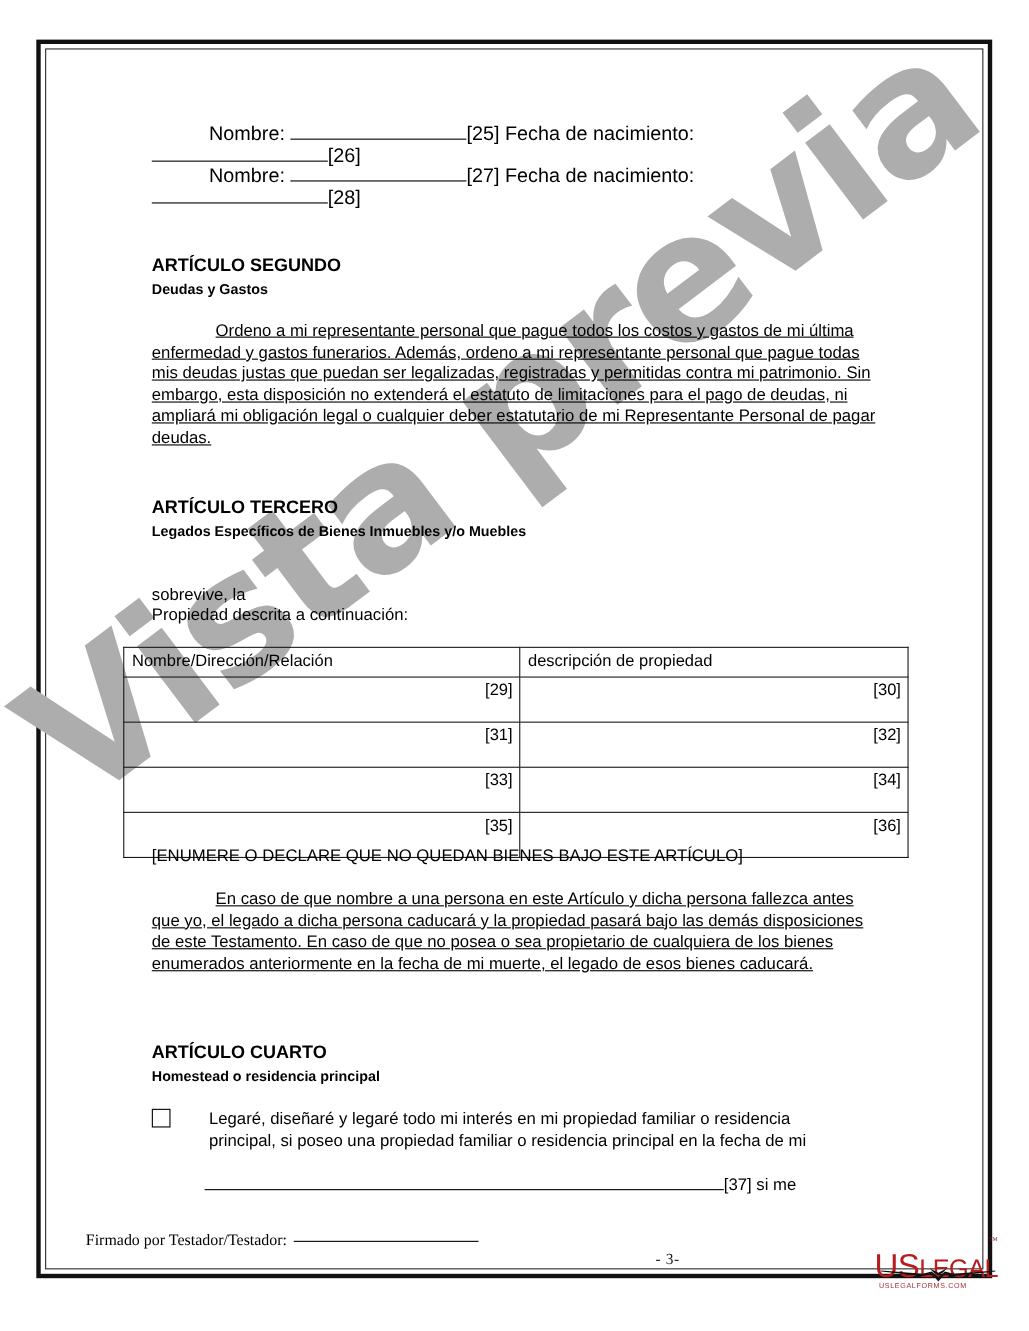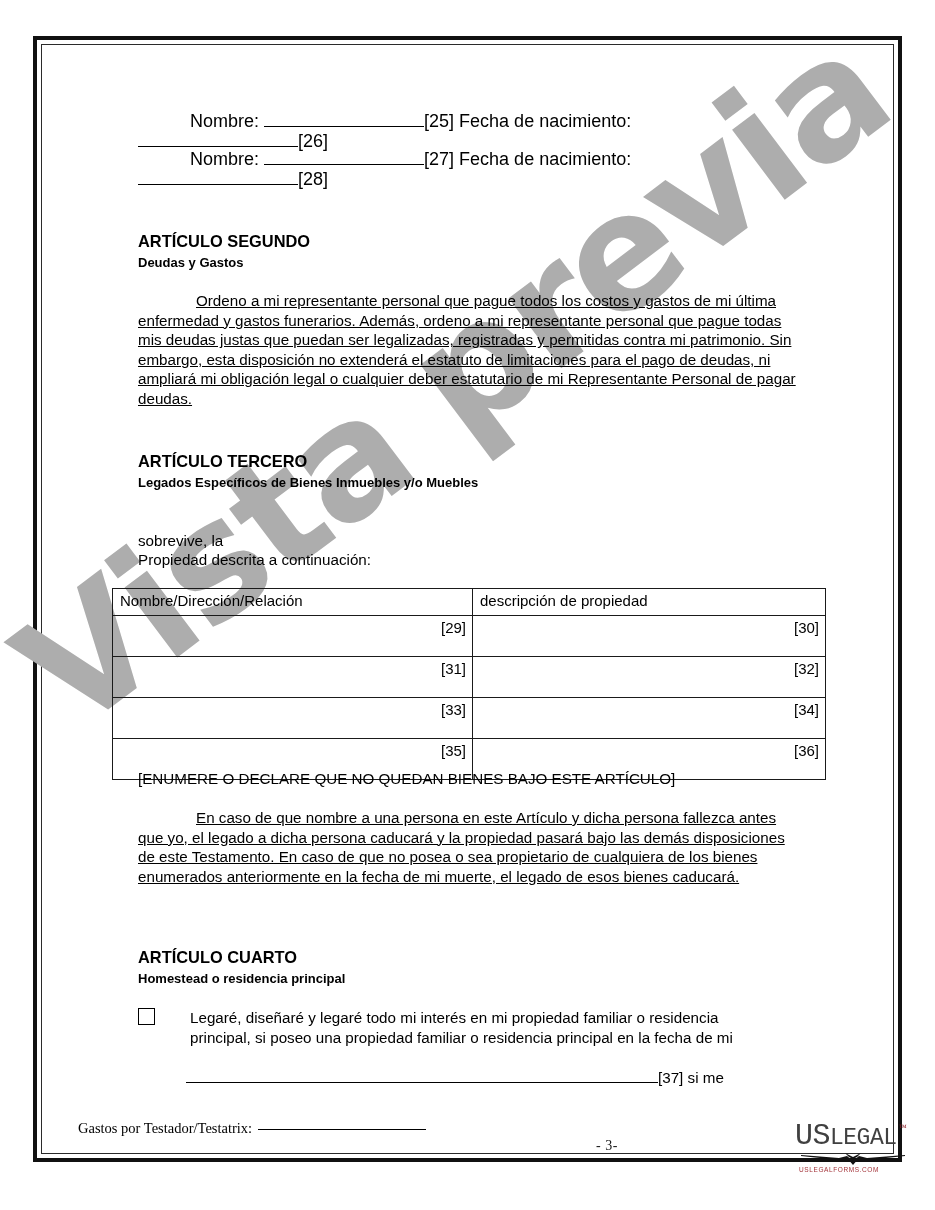--- a/index.html
+++ b/index.html
@@ -196,25 +196,25 @@
     position: absolute;
     left: 795px;
     top: 1121px;
     width: 118px;
     height: 58px;
     z-index: 3;
   }
   #uslegal-wordmark {
     position: absolute;
     left: 0;
-    top: 0;
-    font-family: Liberation Mono, monospace;
+    top: 16px;
+    font-family: Liberation Sans, sans-serif;
     font-size: 30px;
     line-height: 30px;
-    color: #404040;
+    color: #b91c1c;
     letter-spacing: -0.5px;
     white-space: nowrap;
   }
   #uslegal-wordmark .small-caps {
     font-size: 23px;
   }
   #uslegal-tm {
     position: absolute;
     left: 104px;
     top: 2px;
@@ -330,21 +330,21 @@
 
     <div class="doc-body" style="top:1008px;left:190px;width:610px;">Legaré, diseñaré y legaré todo mi interés en mi propiedad familiar o residencia</div>
     <div class="doc-body" style="top:1028px;left:190px;width:610px;">principal, si poseo una propiedad familiar o residencia principal en la fecha de mi</div>
 
     <div class="doc-body" style="top:1068px;left:186px;width:620px;white-space:nowrap;">
       <span class="uline" style="width:472px;"></span><span>[37]</span>
       <span>si me</span>
     </div>
 
     <div id="footer-sig">
-      <span>Gastos por Testador/Testatrix:</span><span class="sig-rule"></span>
+      <span>Firmado por Testador/Testador:</span><span class="sig-rule"></span>
     </div>
 
     <div id="page-number">- 3-</div>
 
     <div id="uslegal-logo">
       <div id="uslegal-wordmark"><span>US</span><span class="small-caps">LEGAL</span></div>
       <div id="uslegal-tm">™</div>
       <svg id="uslegal-eagle" viewBox="0 0 104 14">
         <path d="M0 3 L38 6 L46 4 L52 9 L58 4 L66 6 L104 3 L104 4 L66 8 L58 6 L52 13 L46 6 L38 8 L0 4 Z" fill="#111111"></path>
         <path d="M44 1 L52 5 L60 1 L56 5 L52 7 L48 5 Z" fill="#111111"></path>

